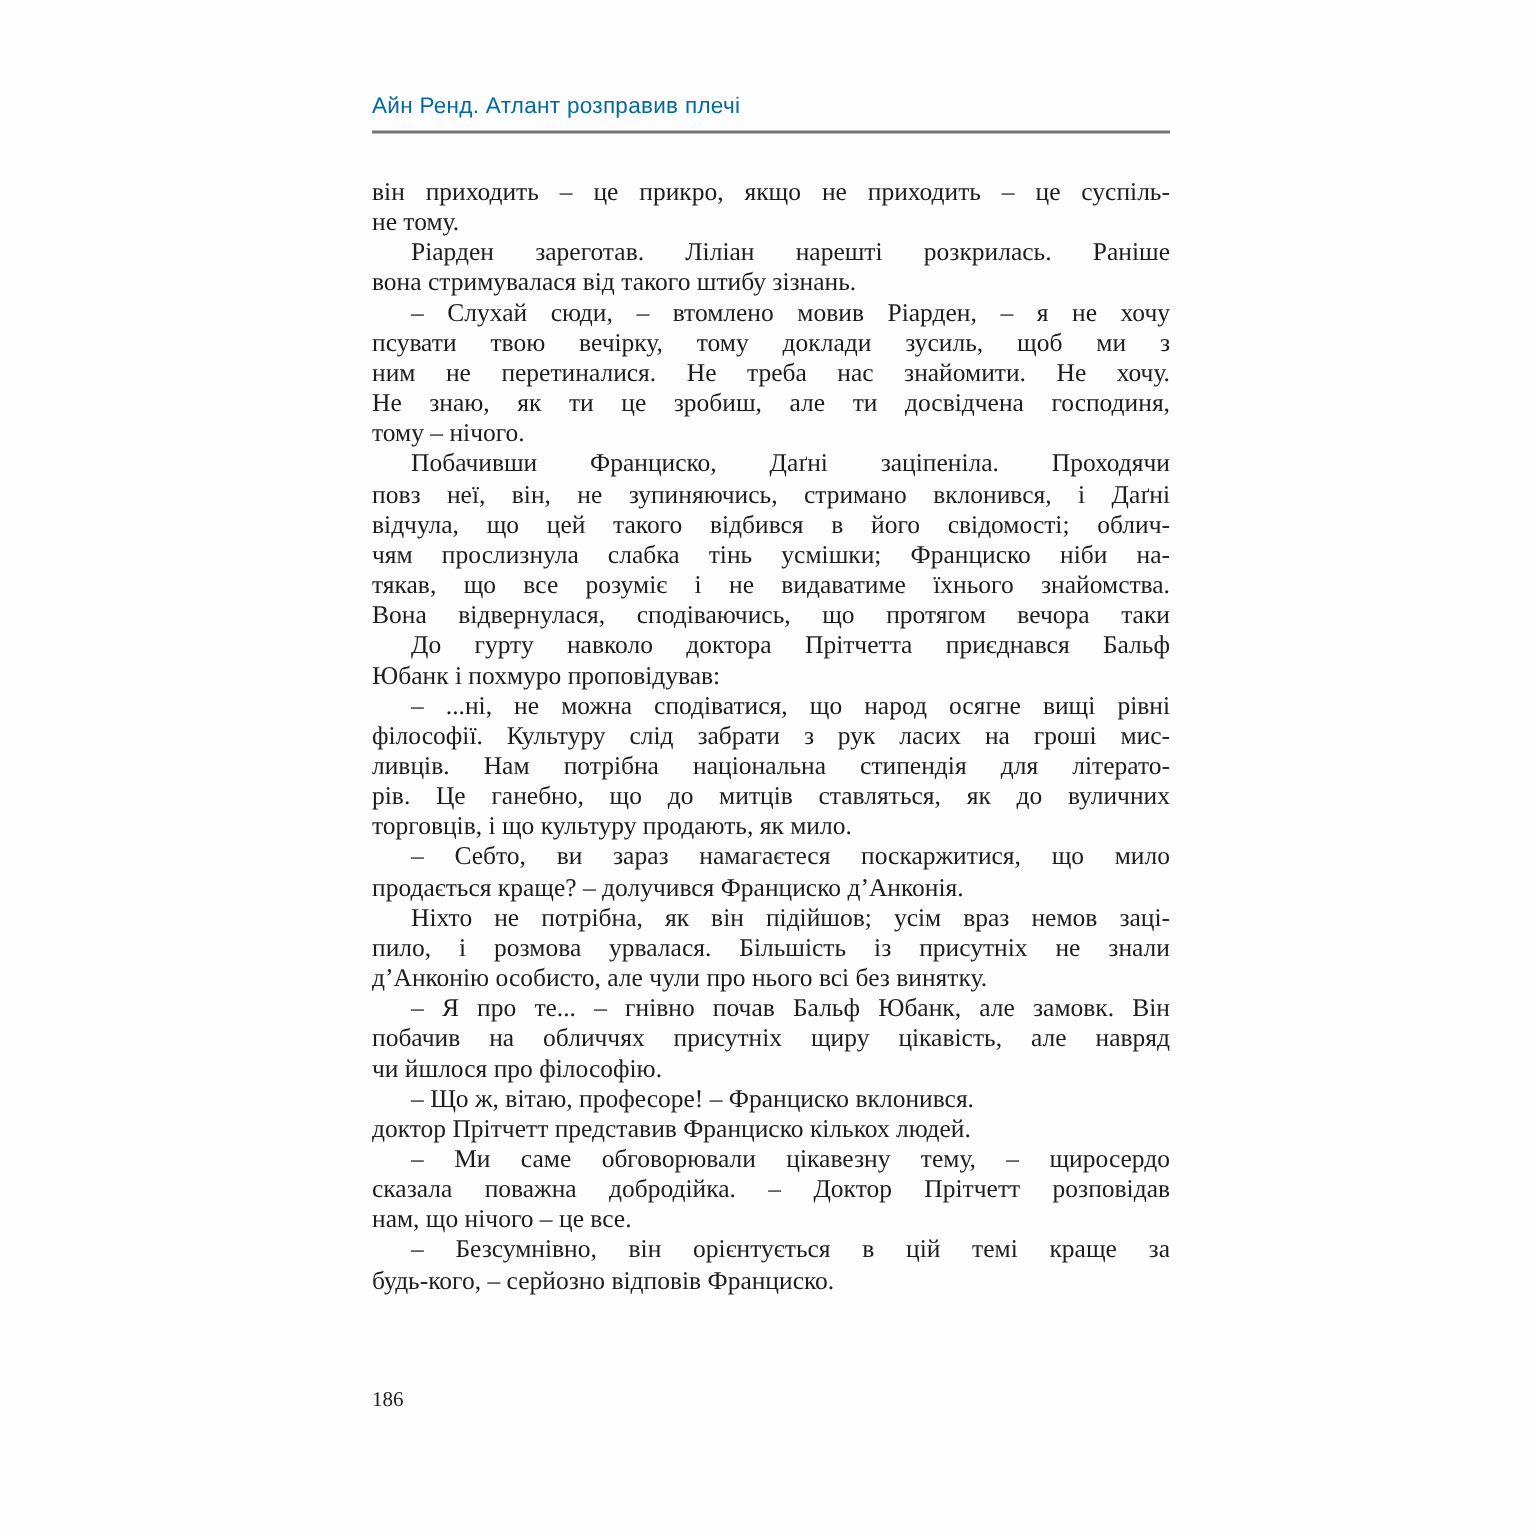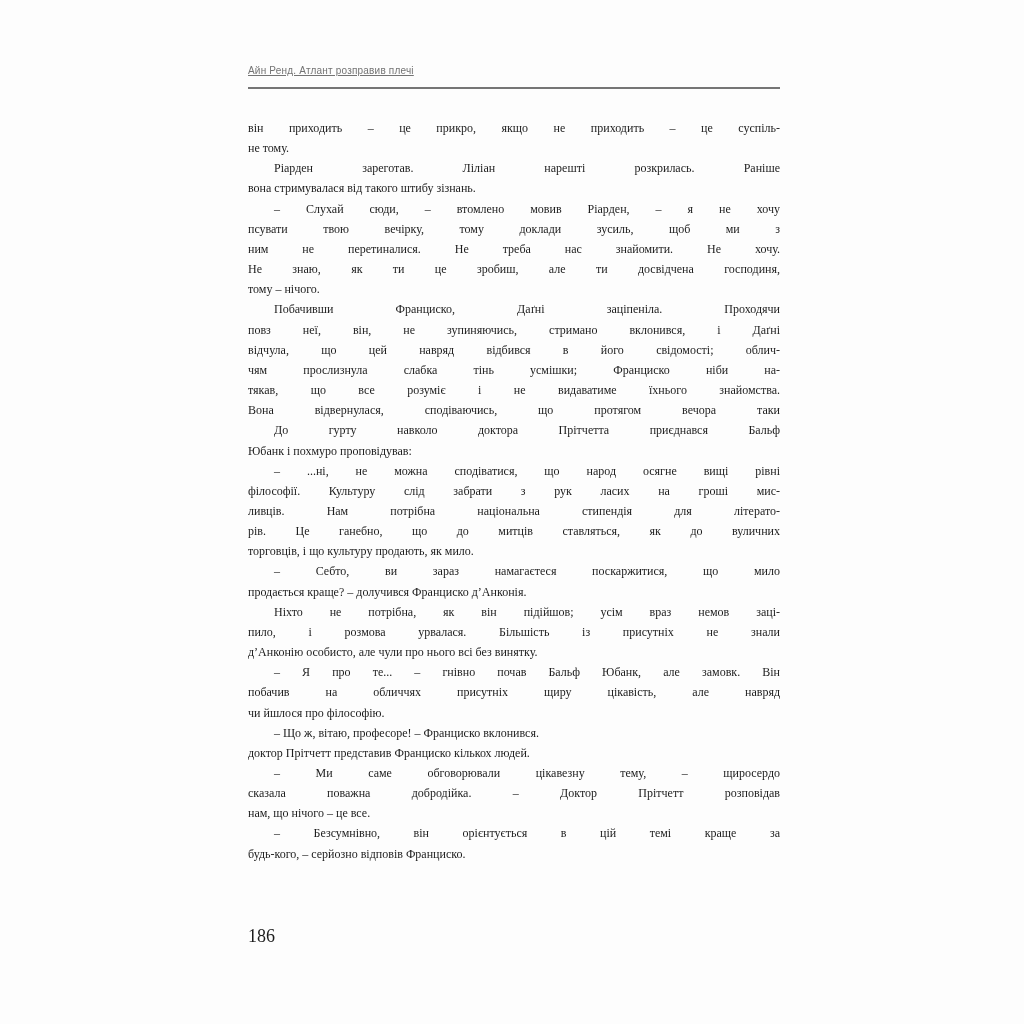--- a/index.html
+++ b/index.html
@@ -14,60 +14,59 @@
     position: absolute;
     inset: 0;
     background: #fdfdfd;
   }
   .header-title {
     position: absolute;
     left: 248px;
     top: 61px;
     width: 532px;
     font-family: "Liberation Sans", sans-serif;
-    font-size: 10px;
+    font-size: 15px;
     line-height: 19px;
-    color: #737373;
+    color: #0369a1;
     letter-spacing: 0.2px;
-    text-decoration: underline;
   }
   .header-rule {
     position: absolute;
     left: 248px;
     top: 87px;
     width: 532px;
     height: 2px;
     background: #757575;
   }
   .body-text {
     position: absolute;
     left: 248px;
     top: 118px;
     width: 532px;
     font-family: "Liberation Serif", serif;
-    font-size: 12px;
+    font-size: 17px;
     line-height: 20.15px;
     color: #1c1c1c;
   }
   .ln {
     text-align: justify;
     text-align-last: justify;
   }
   .ln.last {
     text-align-last: left;
   }
   .ln.ind {
     text-indent: 26px;
   }
   .page-number {
     position: absolute;
     left: 248px;
     top: 926px;
     font-family: "Liberation Serif", serif;
-    font-size: 18px;
+    font-size: 14px;
     color: #1c1c1c;
   }
 </style>
 </head>
 <body>
 
 <div class="page">
   <div class="header-title">Айн Ренд. Атлант розправив плечі</div>
   <div class="header-rule"></div>
   <div class="body-text">
@@ -75,21 +74,21 @@
       <div class="ln last">не тому.</div>
       <div class="ln ind">Ріарден зареготав. Ліліан нарешті розкрилась. Раніше</div>
       <div class="ln last">вона стримувалася від такого штибу зізнань.</div>
       <div class="ln ind">– Слухай сюди, – втомлено мовив Ріарден, – я не хочу</div>
       <div class="ln">псувати твою вечірку, тому доклади зусиль, щоб ми з</div>
       <div class="ln">ним не перетиналися. Не треба нас знайомити. Не хочу.</div>
       <div class="ln">Не знаю, як ти це зробиш, але ти досвідчена господиня,</div>
       <div class="ln last">тому – нічого.</div>
       <div class="ln ind">Побачивши Франциско, Даґні заціпеніла. Проходячи</div>
       <div class="ln">повз неї, він, не зупиняючись, стримано вклонився, і Даґні</div>
-      <div class="ln">відчула, що цей навряд відбився в його свідомості; облич-</div>
+      <div class="ln">відчула, що цей такого відбився в його свідомості; облич-</div>
       <div class="ln">чям прослизнула слабка тінь усмішки; Франциско ніби на-</div>
       <div class="ln">тякав, що все розуміє і не видаватиме їхнього знайомства.</div>
       <div class="ln">Вона відвернулася, сподіваючись, що протягом вечора таки</div>
       <div class="ln ind">До гурту навколо доктора Прітчетта приєднався Бальф</div>
       <div class="ln last">Юбанк і похмуро проповідував:</div>
       <div class="ln ind">– ...ні, не можна сподіватися, що народ осягне вищі рівні</div>
       <div class="ln">філософії. Культуру слід забрати з рук ласих на гроші мис-</div>
       <div class="ln">ливців. Нам потрібна національна стипендія для літерато-</div>
       <div class="ln">рів. Це ганебно, що до митців ставляться, як до вуличних</div>
       <div class="ln last">торговців, і що культуру продають, як мило.</div>

